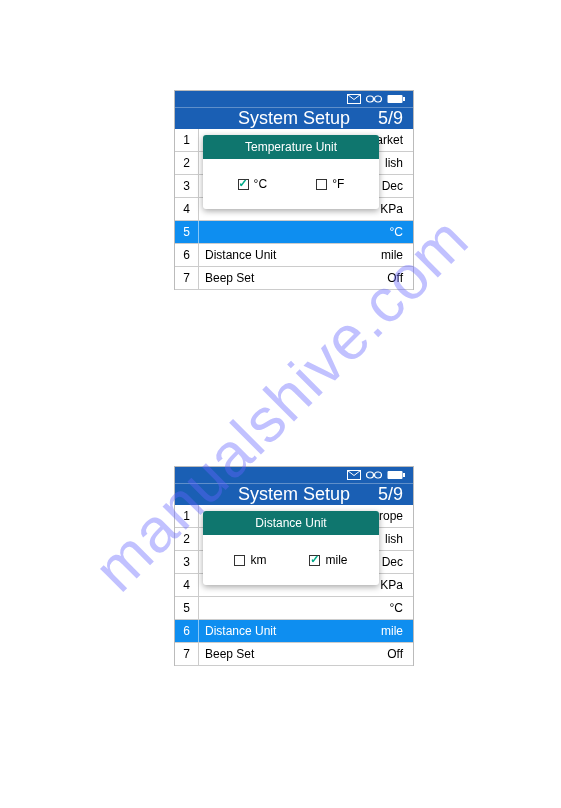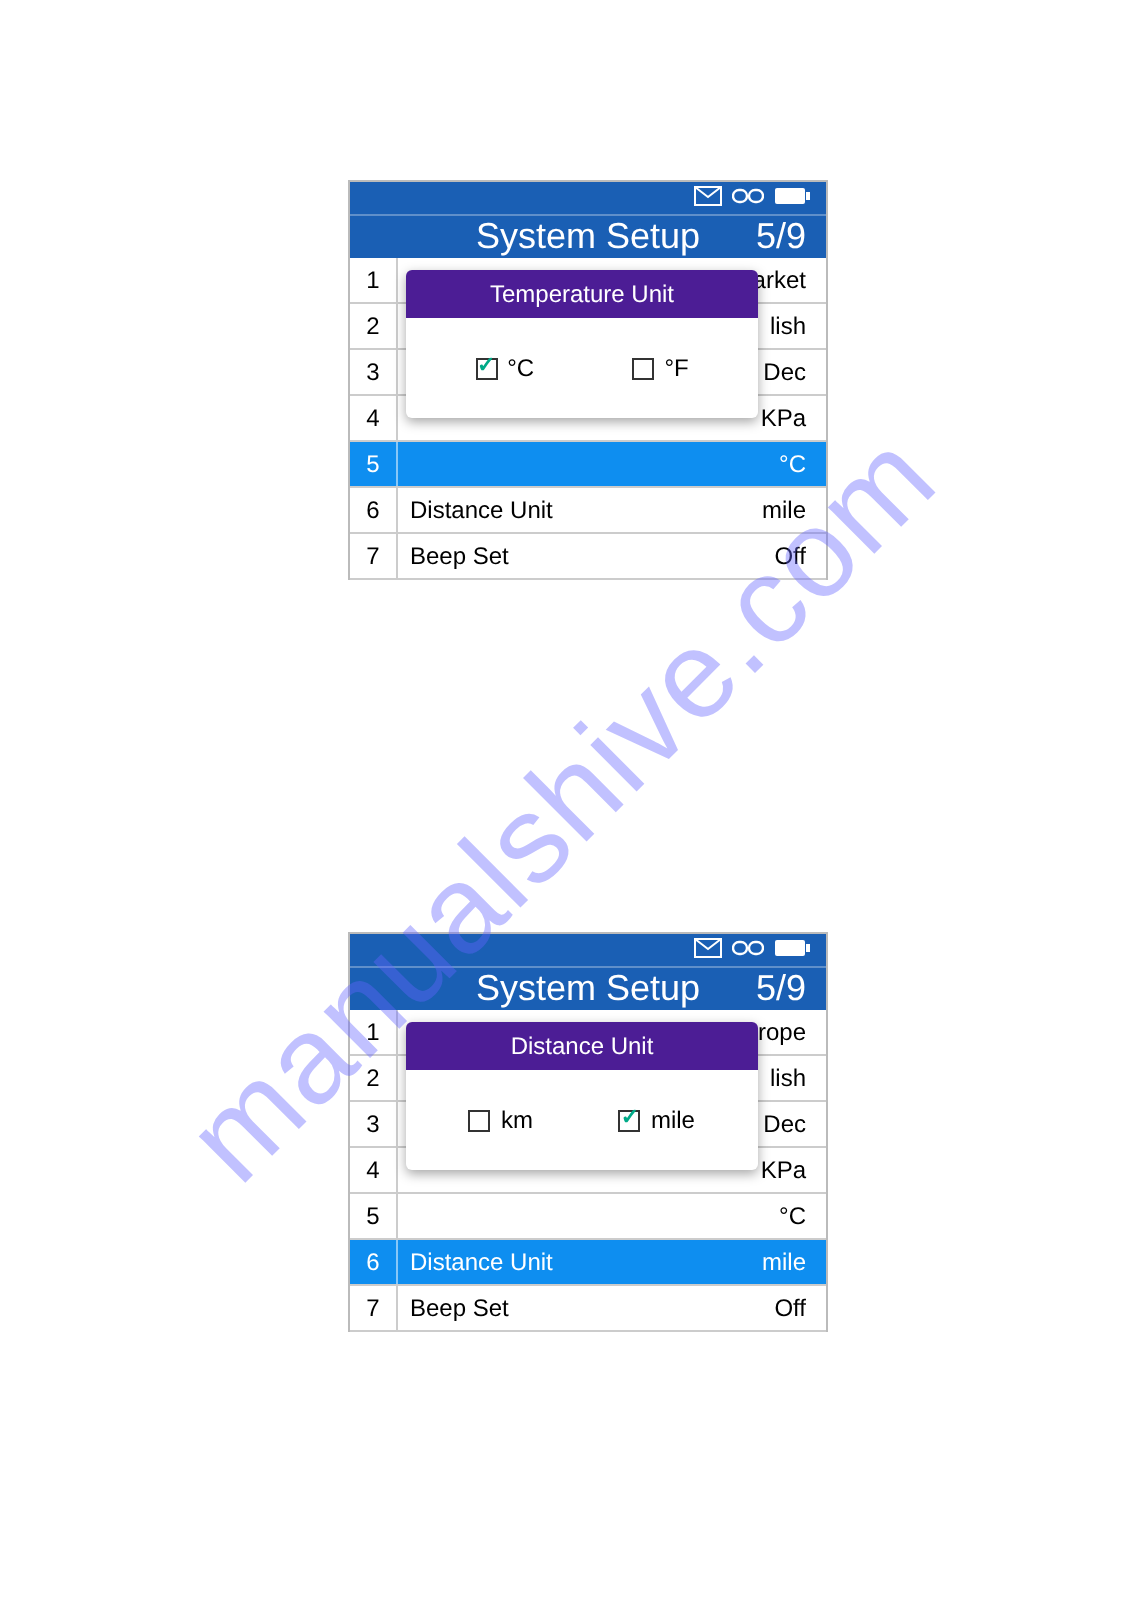--- a/index.html
+++ b/index.html
@@ -103,21 +103,21 @@
     position: absolute;
     left: 28px;
     width: 176px;
     background: #fff;
     border-radius: 3px;
     box-shadow: 0 2px 6px rgba(0,0,0,0.35);
     z-index: 5;
   }
   .popup-header {
     height: 24px;
-    background: #4c1d95;
+    background: #0f766e;
     color: #fff;
     font-size: 12px;
     display: flex;
     align-items: center;
     justify-content: center;
     border-radius: 3px 3px 0 0;
   }
   .popup-body {
     height: 50px;
     display: flex;

